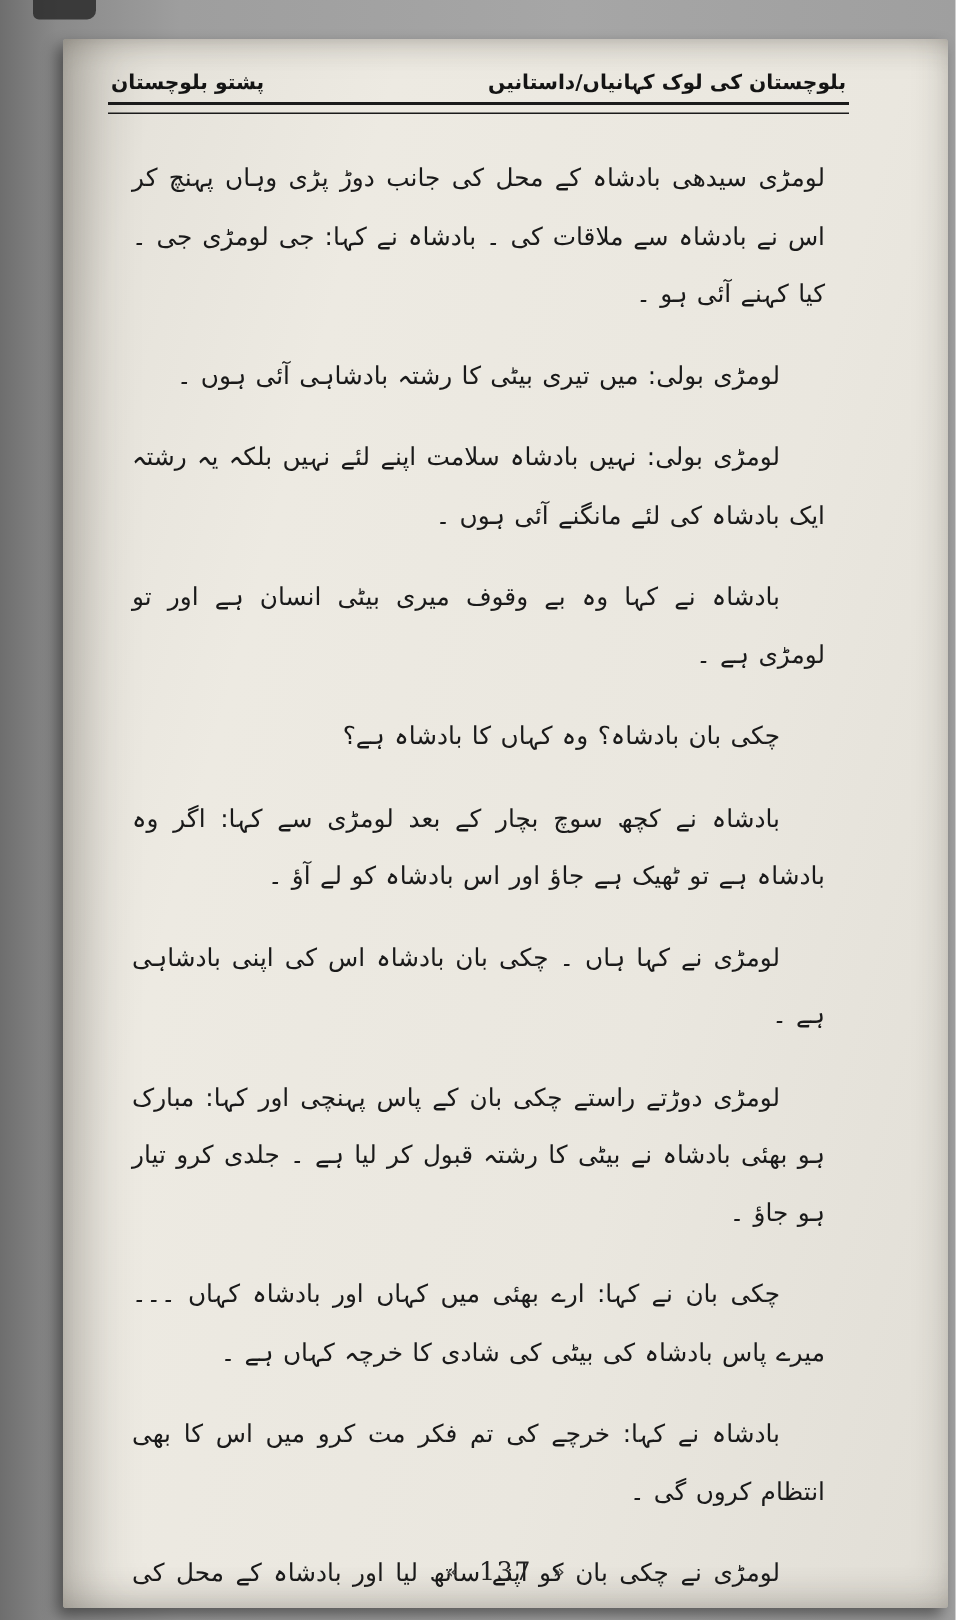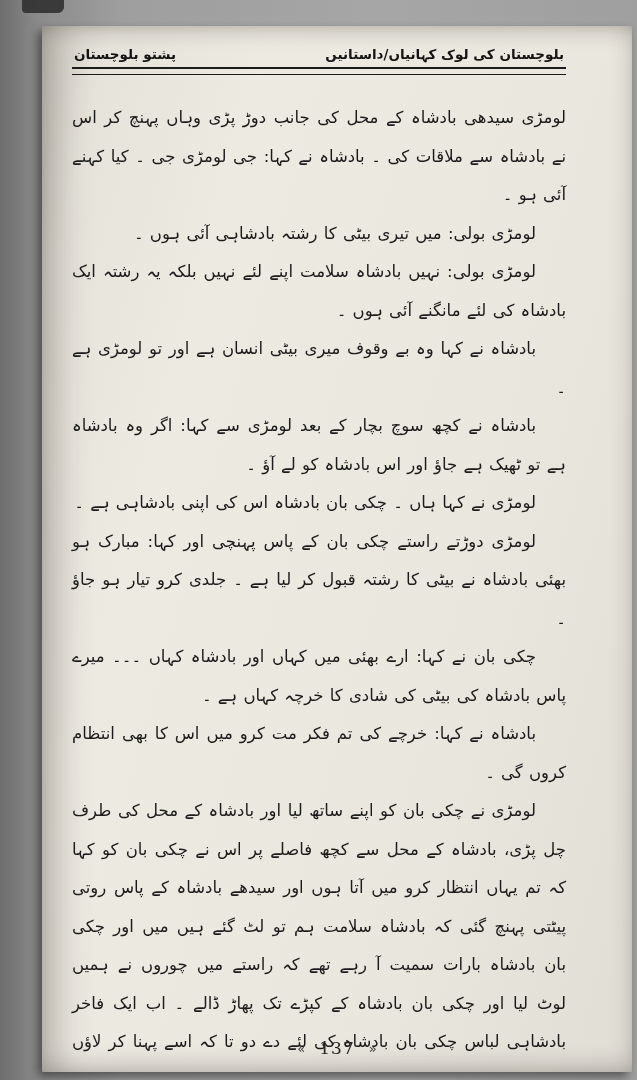--- a/index.html
+++ b/index.html
@@ -32,21 +32,21 @@
     font-size:13.5px;font-weight:bold;color:#141414;
     padding:0 2px 5px 2px;
   }
   .rule{
     height:5px;
     border-top:2px solid #1b1b1b;
     border-bottom:1px solid #1b1b1b;
   }
   .body-text{margin-top:24px;}
   .body-text p{
-    margin:0;
+    margin:16px;
     font-size:16.5px;
     line-height:38.5px;
     text-align:justify;
     color:#1a1a1a;
     word-spacing:1px;
   }
   .body-text p.ind{text-indent:30px;}
   .footer{
     position:absolute;left:0;right:0;bottom:14px;
     display:flex;justify-content:center;align-items:center;gap:14px;
@@ -70,20 +70,21 @@
       <span>بلوچستان کی لوک کہانیاں/داستانیں</span>
       <span>پشتو بلوچستان</span>
     </div>
     <div class="rule"></div>
 
     <div class="body-text">
       <p>لومڑی سیدھی بادشاہ کے محل کی جانب دوڑ پڑی وہاں پہنچ کر اس نے بادشاہ سے ملاقات کی ۔ بادشاہ نے کہا: جی لومڑی جی ۔ کیا کہنے آئی ہو ۔</p>
       <p class="ind">لومڑی بولی: میں تیری بیٹی کا رشتہ بادشاہی آئی ہوں ۔</p>
       <p class="ind">لومڑی بولی: نہیں بادشاہ سلامت اپنے لئے نہیں بلکہ یہ رشتہ ایک بادشاہ کی لئے مانگنے آئی ہوں ۔</p>
       <p class="ind">بادشاہ نے کہا وہ بے وقوف میری بیٹی انسان ہے اور تو لومڑی ہے ۔</p>
+      <p class="ind">چکی بان بادشاہ؟ وہ کہاں کا بادشاہ ہے؟</p>
       <p class="ind">بادشاہ نے کچھ سوچ بچار کے بعد لومڑی سے کہا: اگر وہ بادشاہ ہے تو ٹھیک ہے جاؤ اور اس بادشاہ کو لے آؤ ۔</p>
       <p class="ind">لومڑی نے کہا ہاں ۔ چکی بان بادشاہ اس کی اپنی بادشاہی ہے ۔</p>
       <p class="ind">لومڑی دوڑتے راستے چکی بان کے پاس پہنچی اور کہا: مبارک ہو بھئی بادشاہ نے بیٹی کا رشتہ قبول کر لیا ہے ۔ جلدی کرو تیار ہو جاؤ ۔</p>
       <p class="ind">چکی بان نے کہا: ارے بھئی میں کہاں اور بادشاہ کہاں ۔۔۔ میرے پاس بادشاہ کی بیٹی کی شادی کا خرچہ کہاں ہے ۔</p>
       <p class="ind">بادشاہ نے کہا: خرچے کی تم فکر مت کرو میں اس کا بھی انتظام کروں گی ۔</p>
       <p class="ind">لومڑی نے چکی بان کو اپنے ساتھ لیا اور بادشاہ کے محل کی طرف چل پڑی، بادشاہ کے محل سے کچھ فاصلے پر اس نے چکی بان کو کہا کہ تم یہاں انتظار کرو میں آتا ہوں اور سیدھے بادشاہ کے پاس روتی پیٹتی پہنچ گئی کہ بادشاہ سلامت ہم تو لٹ گئے ہیں میں اور چکی بان بادشاہ بارات سمیت آ رہے تھے کہ راستے میں چوروں نے ہمیں لوٹ لیا اور چکی بان بادشاہ کے کپڑے تک پھاڑ ڈالے ۔ اب ایک فاخر بادشاہی لباس چکی بان بادشاہ کی لئے دے دو تا کہ اسے پہنا کر لاؤں ۔</p>
     </div>
 
   </div>
 

